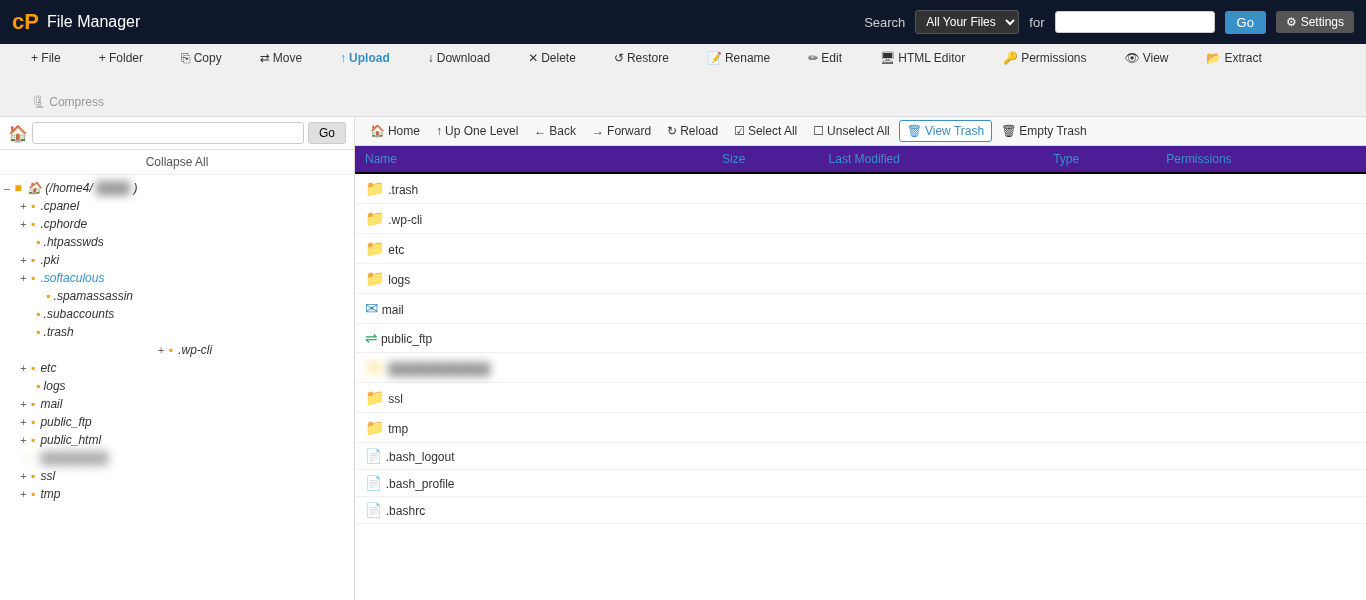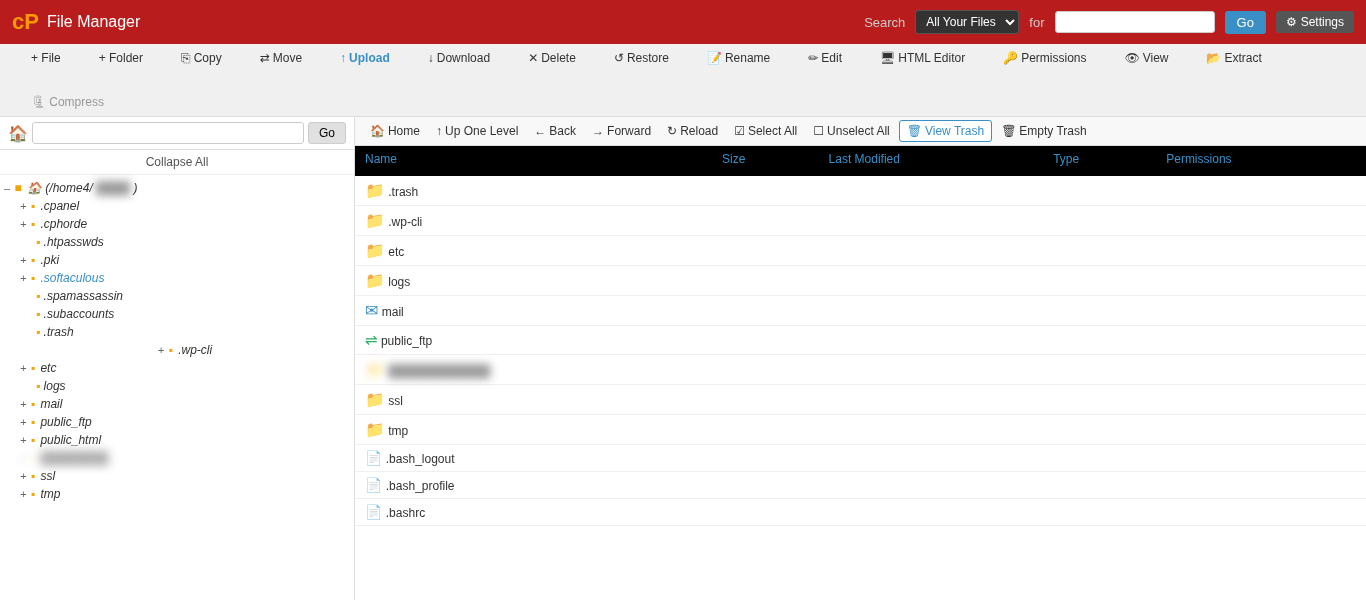--- a/index.html
+++ b/index.html
@@ -1,20 +1,20 @@
 <!DOCTYPE html>
 <html><head>
   <meta charset="utf-8">
   <style>
     * { box-sizing: border-box; margin: 0; padding: 0; }
     body { font-family: Arial, sans-serif; font-size: 13px; background: #f4f4f4; }
 
     
     .top-bar {
-      background: #b91c1c;
+      background: #0f172a;
       color: #fff;
       display: flex;
       align-items: center;
       padding: 0 12px;
       height: 44px;
     }
     .cp-logo {
       font-size: 22px;
       font-weight: bold;
       color: #f90;
@@ -168,22 +168,22 @@
       background: #fff;
       overflow-y: auto;
       display: flex;
       flex-direction: column;
     }
     .file-table {
       width: 100%;
       border-collapse: collapse;
     }
     .file-table thead tr {
-      background: #000000;
-      border-bottom: 4px solid #000000;
+      background: #4c1d95;
+      border-bottom: 2px solid #000000;
     }
     .file-table th {
       text-align: left;
       padding: 6px 10px;
       font-size: 12px;
       color: #3a8fc7;
       font-weight: normal;
       cursor: pointer;
       user-select: none;
     }
@@ -327,21 +327,21 @@
         <span class="folder-icon">▪</span>
         <span class="tree-label"> .pki</span>
       </div>
 
       <div class="tree-item" style="padding-left:20px;">
         <span class="expand-btn">+</span>
         <span class="folder-icon">▪</span>
         <span class="tree-label active"> .softaculous</span>
       </div>
 
-      <div class="tree-item" style="padding-left:36px;">
+      <div class="tree-item" style="padding-left:46px;">
         <span class="folder-icon-small">▪</span>
         <span class="tree-label"> .spamassassin</span>
       </div>
 
       <div class="tree-item" style="padding-left:36px;">
         <span class="folder-icon-small">▪</span>
         <span class="tree-label"> .subaccounts</span>
       </div>
 
       <div class="tree-item" style="padding-left:36px;">

